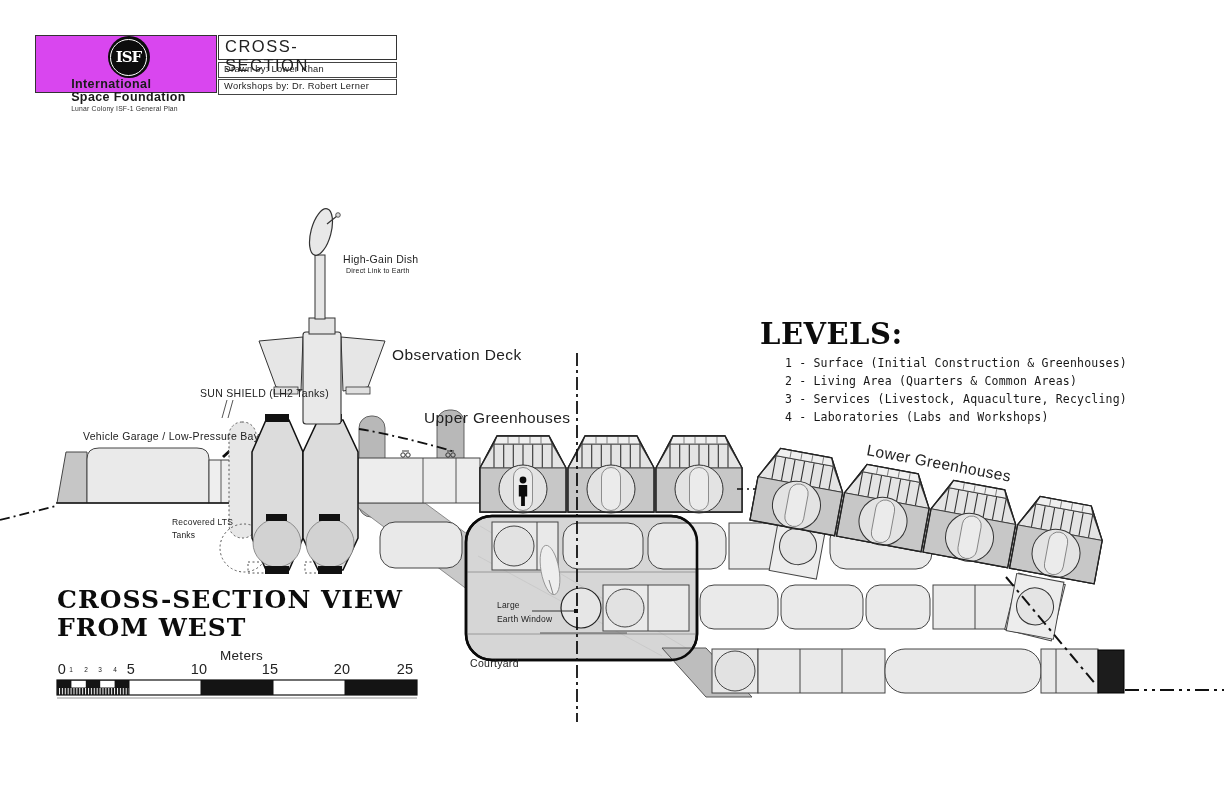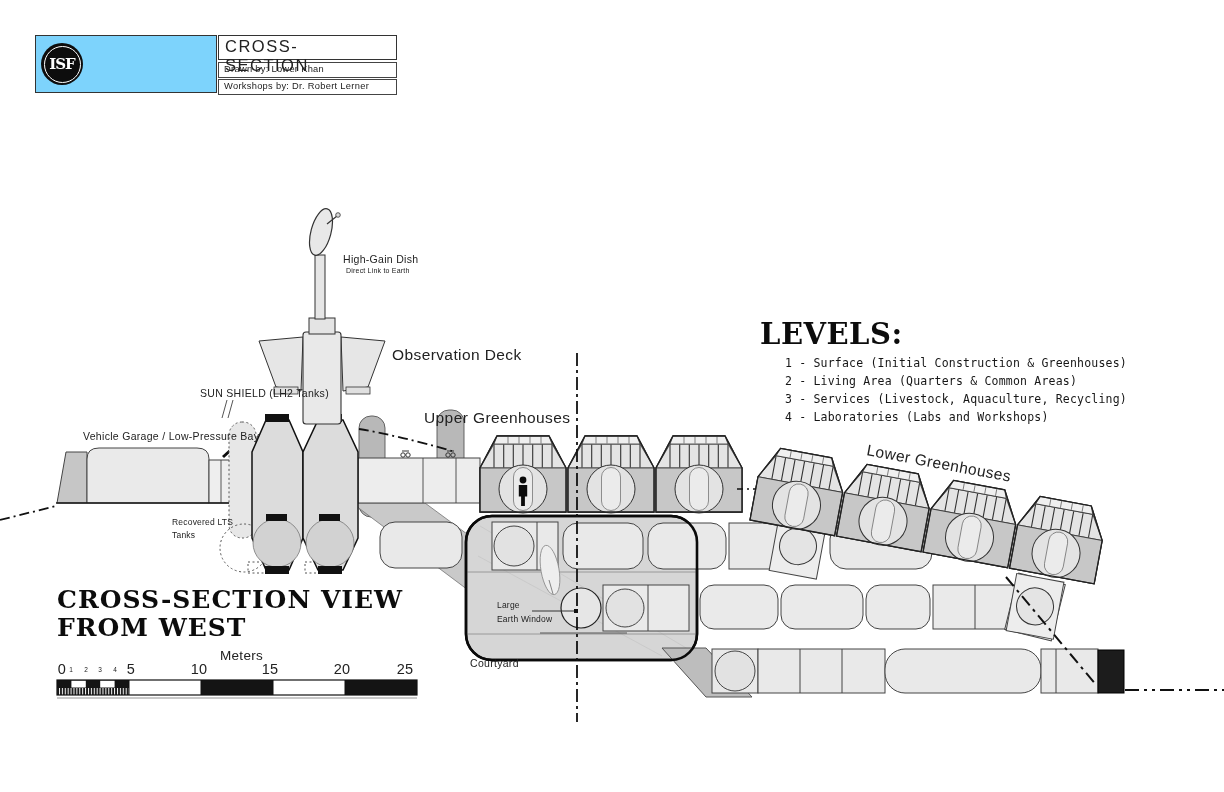--- a/index.html
+++ b/index.html
@@ -2,21 +2,21 @@
 <html><head>
 <meta charset="utf-8">
 <style>
   html,body{margin:0;padding:0;background:#fff;}
   .page{position:relative;width:1224px;height:792px;background:#fff;overflow:hidden;
         font-family:"Liberation Sans",sans-serif;}
   .drawing{position:absolute;left:0;top:0;}
   
   .title-block{position:absolute;left:35px;top:35px;width:362px;height:58px;z-index:5;}
   .tb-left{position:absolute;left:0;top:0;width:180px;height:56px;border:1.6px solid #333;
-           display:flex;align-items:center;background:#7dd3fc;}
+           display:flex;align-items:center;background:#d946ef;flex-direction:column;}
   .logo-circle{position:relative;width:42px;height:42px;border-radius:50%;background:#0d0d0d;
                margin-left:5px;flex:0 0 auto;display:flex;align-items:center;justify-content:center;}
   .logo-ring{position:absolute;inset:2.5px;border:1px solid #fff;border-radius:50%;}
   .logo-txt{color:#fff;font-family:"DejaVu Serif",serif;font-weight:700;font-size:15px;letter-spacing:-1px;}
   .org{margin-left:5px;line-height:1;}
   .org-name{font-weight:700;font-size:12.5px;color:#1a1a1a;letter-spacing:.4px;line-height:1.05;}
   .org-sub{font-size:6.8px;color:#333;margin-top:2px;letter-spacing:.2px;}
   .tb-right{position:absolute;left:183px;top:0;width:179px;}
   .tb-title{border:1.4px solid #333;height:22px;background:#fff;padding:1px 22px 0 6px;
             font-size:16.5px;letter-spacing:1.5px;color:#222;}
@@ -38,20 +38,25 @@
 <body>
 
 <div class="page">
 
   <div class="title-block">
     <div class="tb-left">
       <div class="logo-circle">
         <div class="logo-ring"></div>
         <span class="logo-txt">ISF</span>
       </div>
+      <div class="org">
+        <div class="org-name">International</div>
+        <div class="org-name">Space Foundation</div>
+        <div class="org-sub">Lunar Colony ISF-1 General Plan</div>
+      </div>
     </div>
     <div class="tb-right">
       <div class="tb-title">CROSS-SECTION</div>
       <div class="tb-row">Drawn by: Lower Khan</div>
       <div class="tb-row">Workshops by: Dr. Robert Lerner</div>
     </div>
   </div>
 
   <svg class="drawing" width="1224" height="792" viewBox="0 0 1224 792">
     <defs>

